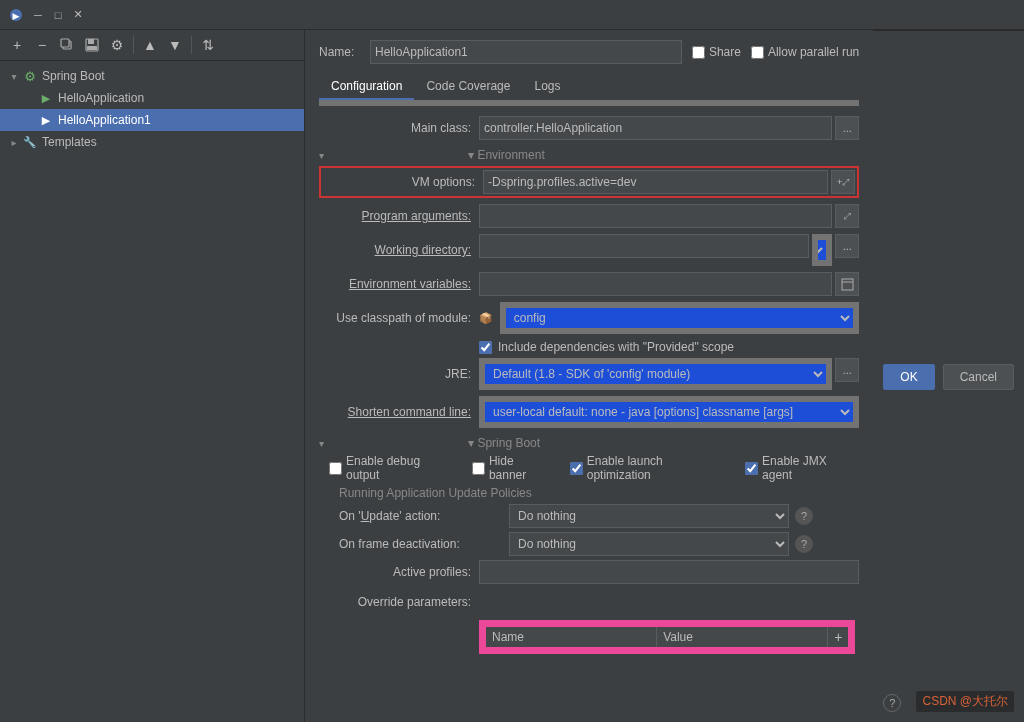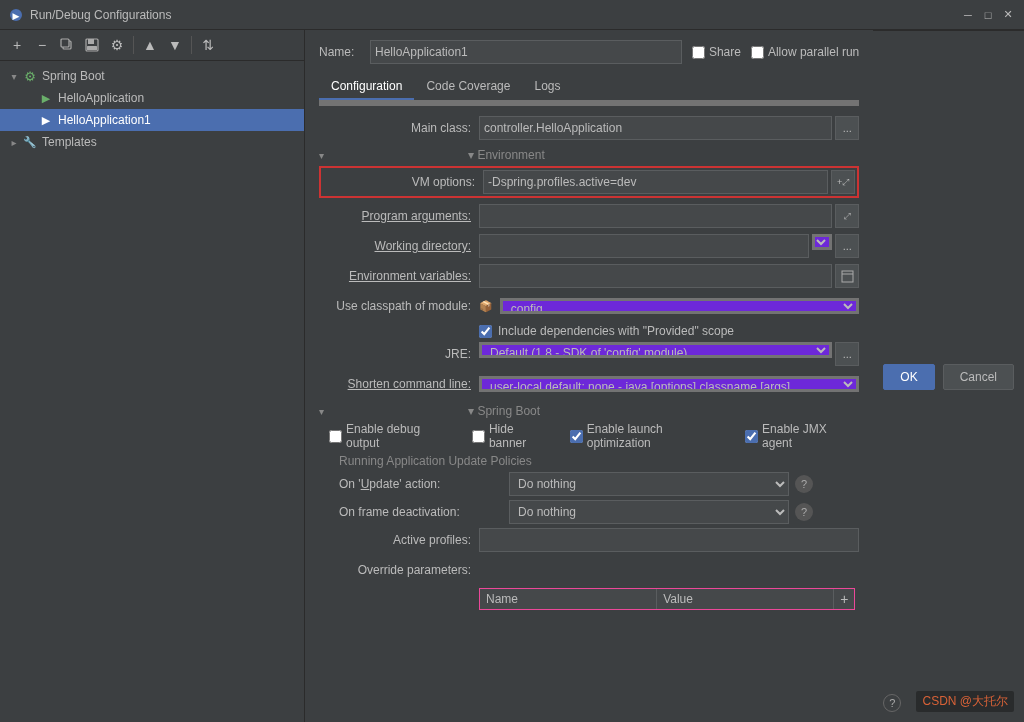--- a/index.html
+++ b/index.html
@@ -246,23 +246,23 @@
     .section-arrow {
       font-size: 10px;
       color: #888;
       margin-right: 4px;
     }
     .section-title {
       font-size: 12px;
       color: #888;
     }
     .select-input {
-      height: 16px;
-      background: #6d28d9;
-      border: 3px solid #737373;
+      height: 32px;
+      background: #1d4ed8;
+      border: 6px solid #737373;
       color: #bbbbbb;
       font-size: 12px;
       padding: 0 4px;
       flex: 1;
     }
     .checkbox-row {
       display: flex;
       align-items: center;
       gap: 16px;
       margin: 4px 0;
@@ -370,21 +370,21 @@
     }
     .include-row {
       display: flex;
       align-items: center;
       gap: 6px;
       margin: 4px 0 4px 160px;
     }
     .table-header-row {
       display: flex;
       background: #45484a;
-      border: 1px solid #ec4899;
+      border: 7px solid #ec4899;
       margin-top: 4px;
     }
     .table-header-cell {
       flex: 1;
       padding: 3px 6px;
       font-size: 12px;
       color: #bbbbbb;
       border-right: 1px solid #5a5d5f;
     }
     .table-add-btn {
@@ -414,21 +414,20 @@
 </head>
 <body>
 
 <div class="title-bar">
   <div class="title-bar-icon">
     <svg width="14" height="14" viewBox="0 0 14 14">
       <circle cx="7" cy="7" r="6" fill="#4b6eaf"></circle>
       <text x="7" y="11" text-anchor="middle" fill="white" font-size="9">▶</text>
     </svg>
   </div>
-  <span class="title-bar-text">Run/Debug Configurations</span>
   <div class="title-bar-controls">
     <button class="title-btn">─</button>
     <button class="title-btn">□</button>
     <button class="title-btn">✕</button>
   </div>
 </div>
 
 <div class="main-container">
 
   <div class="left-panel">

